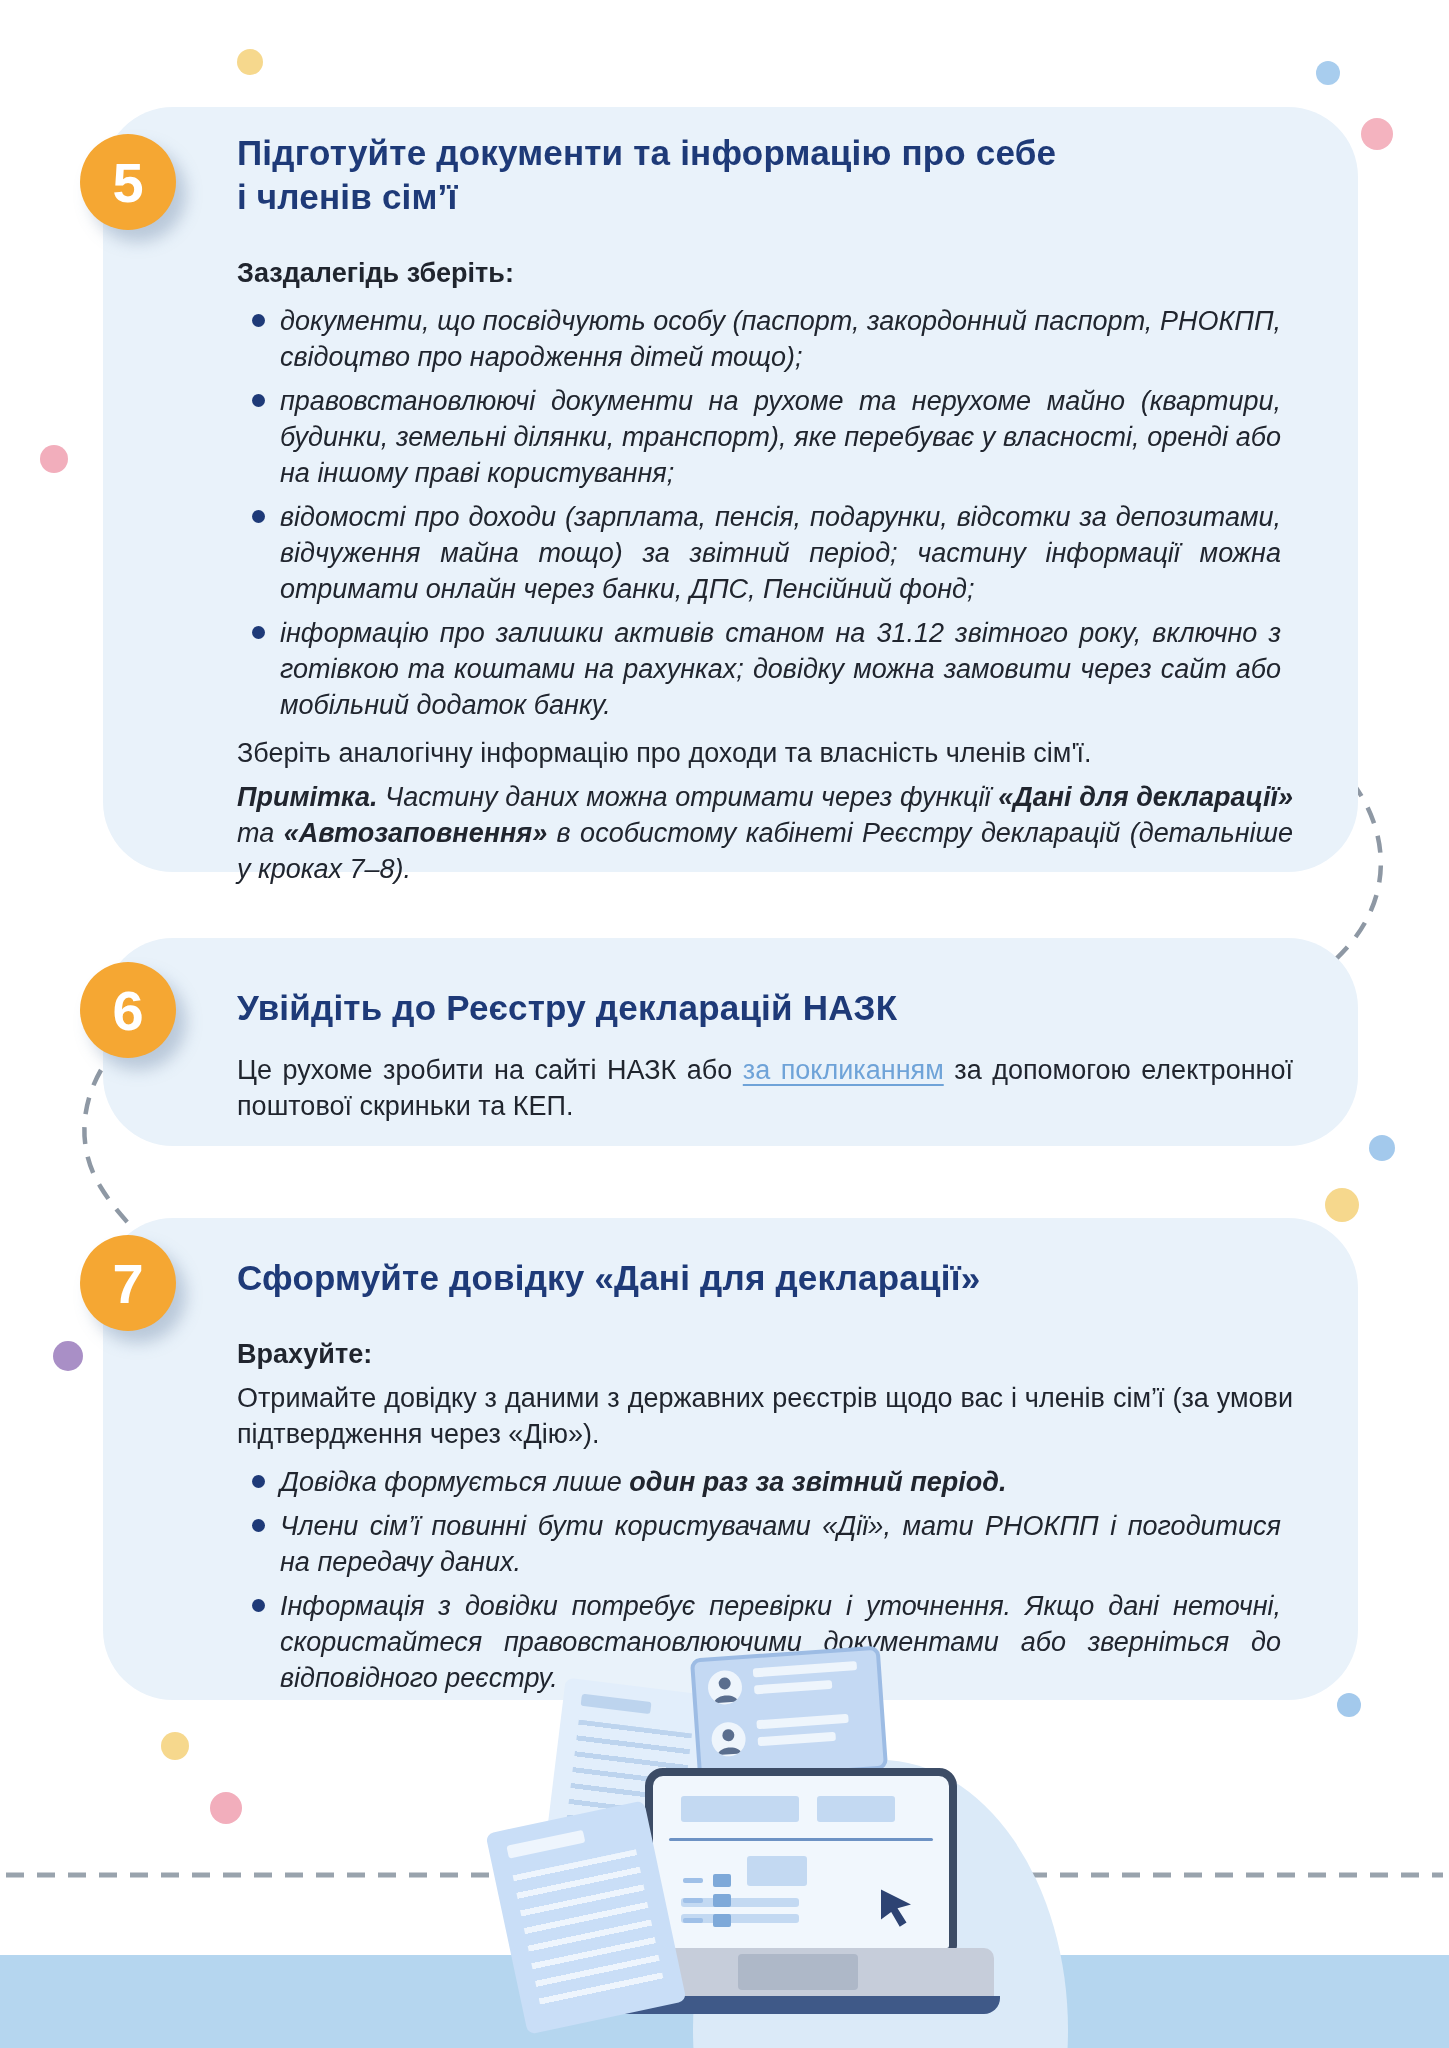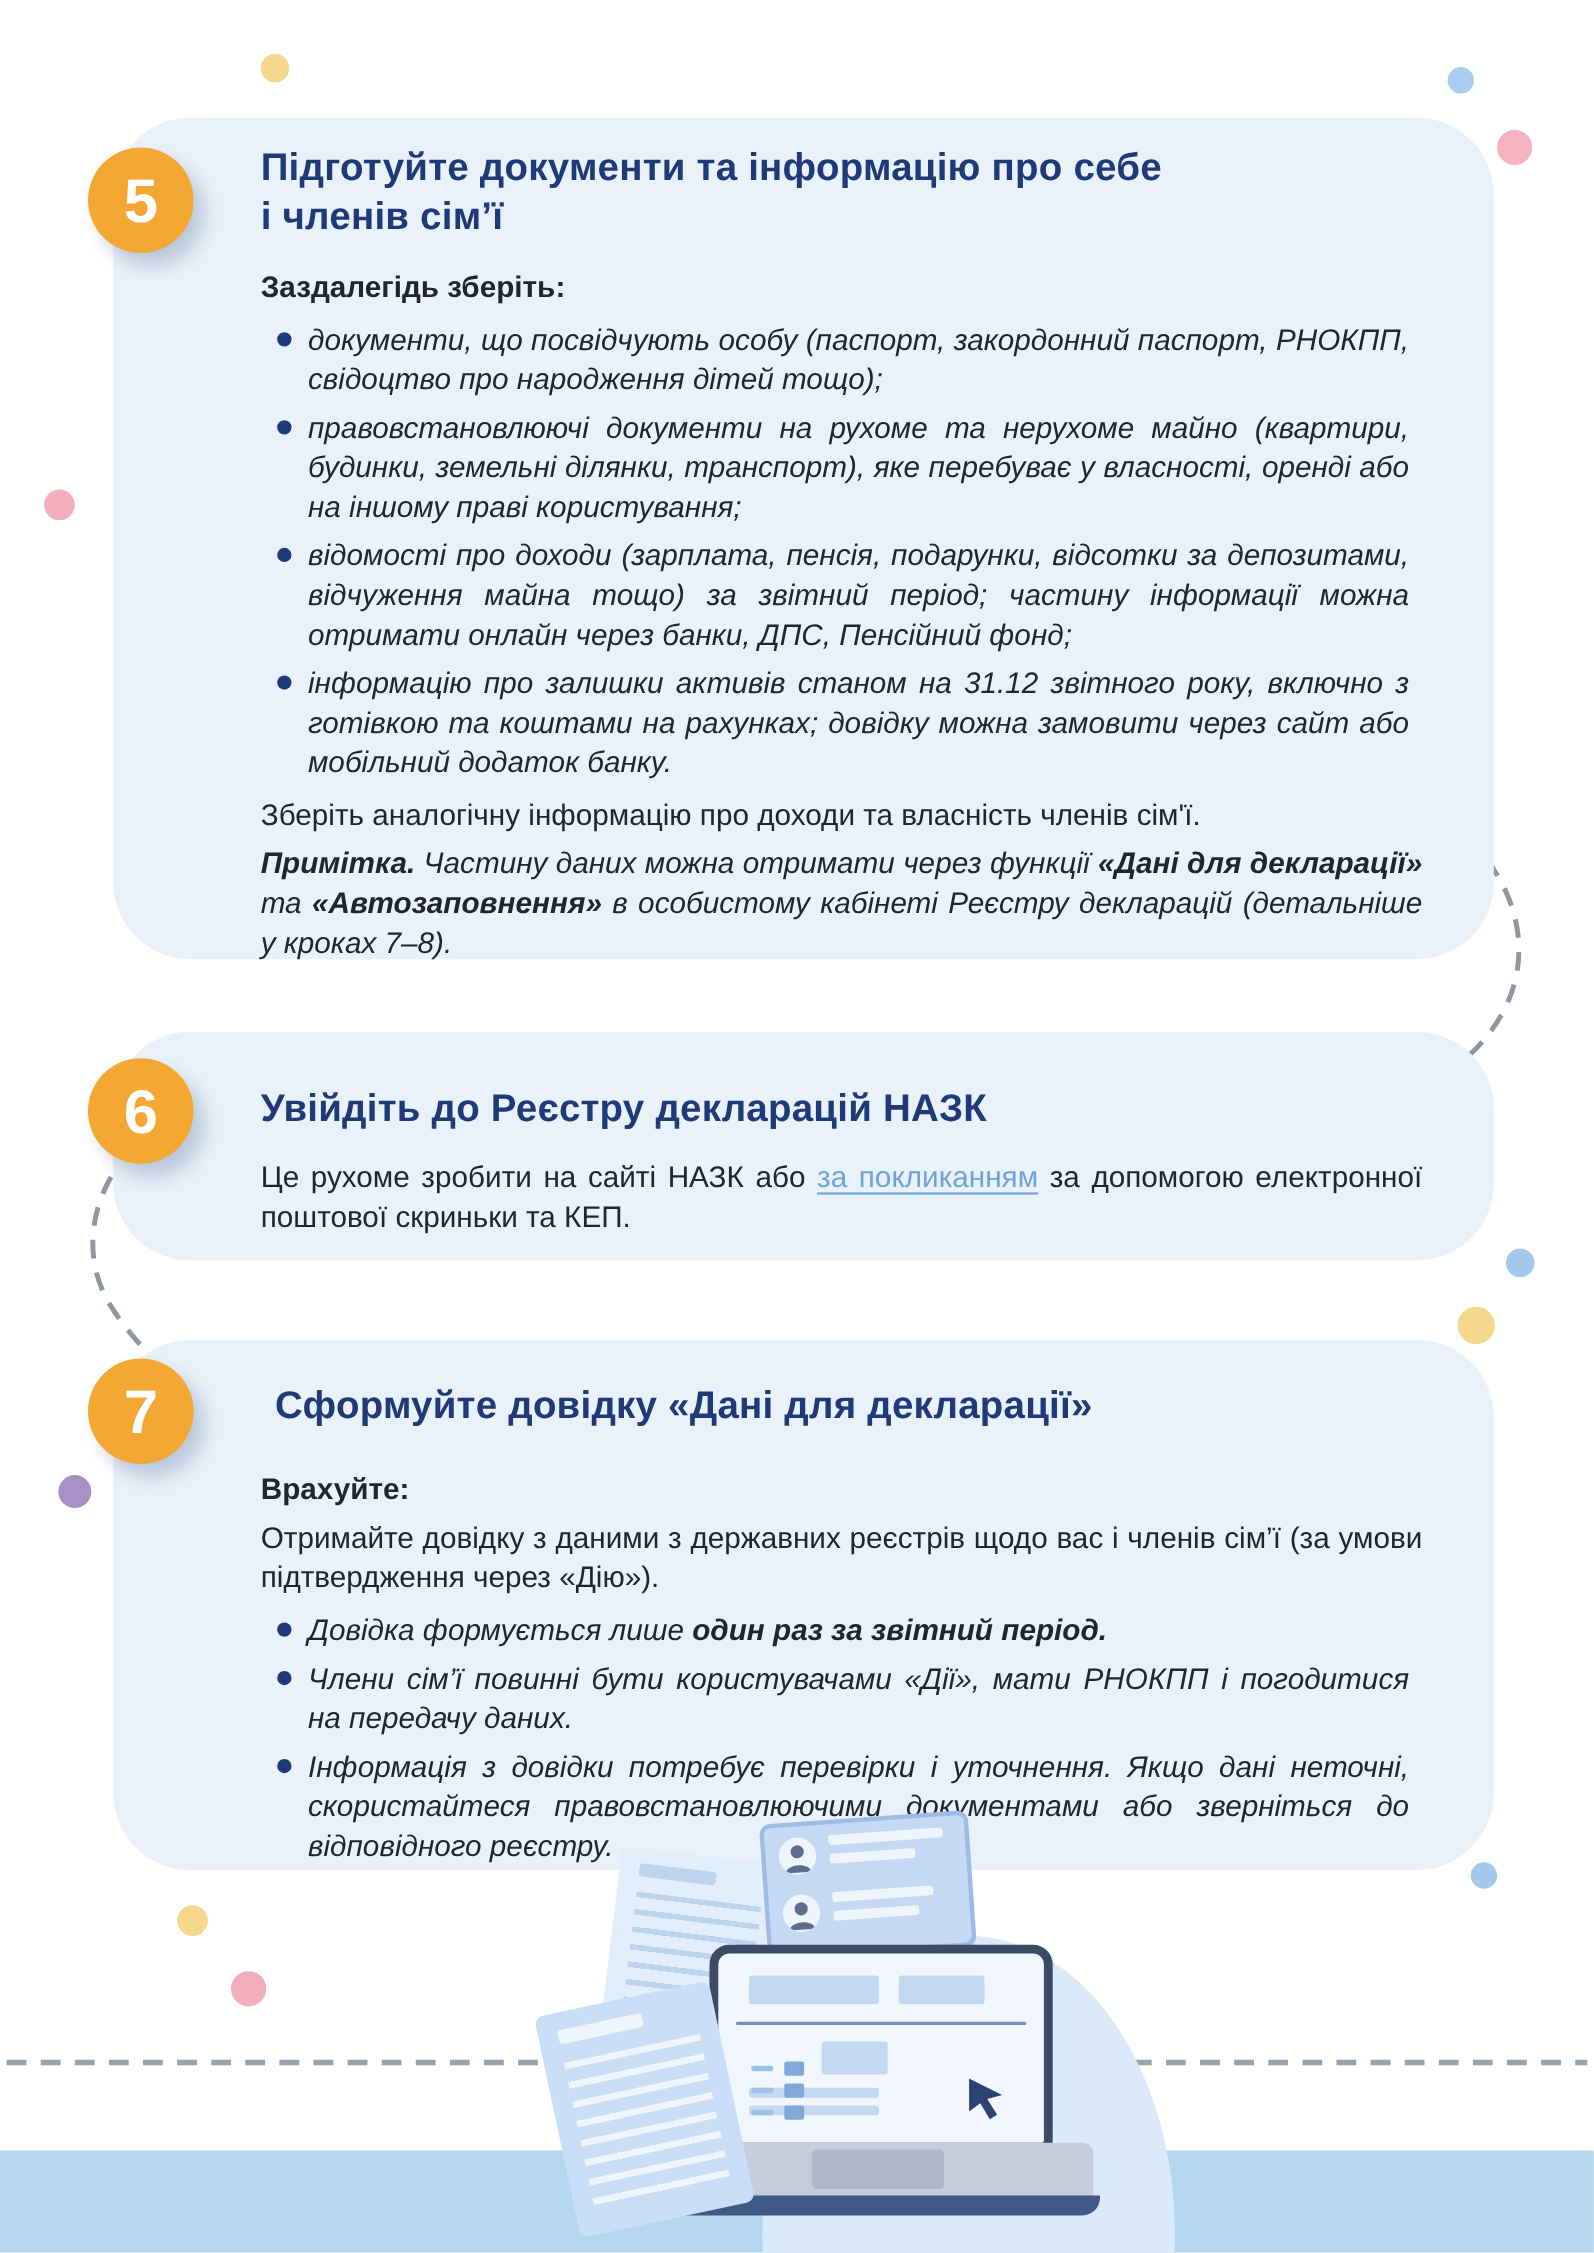--- a/index.html
+++ b/index.html
@@ -20,35 +20,35 @@
   .badge{position:absolute;left:80px;width:96px;height:96px;border-radius:50%;
          background:#f5a733;color:#ffffff;font-weight:800;font-size:56px;
          display:flex;align-items:center;justify-content:center;
          box-shadow:10px 12px 16px rgba(96,124,158,0.35);z-index:5;}
   .badge-5{top:134px;}
   .badge-6{top:962px;}
   .badge-7{top:1235px;}
 
   
   .title{font-weight:700;color:#1e3a78;font-size:35px;line-height:44px;letter-spacing:.2px;}
-  .step5-title{margin-bottom:24px;}
+  .step5-title{margin-bottom:36px;}
   .body-text{font-size:27px;line-height:36px;color:#20252e;text-align:justify;}
   .intro{font-weight:700;margin-bottom:8px;}
   .outro{margin-top:12px;}
   .note{margin-top:8px;}
   .bullets{margin:12px;padding:0;list-style:none;font-style:italic;}
   .bullet{display:flex;margin-bottom:8px;}
   .bullet .dot{flex:none;width:13px;height:13px;border-radius:50%;background:#1e3a78;margin:11px 15px 0 3px;}
   .bullet .btxt{flex:1;}
   .run-b{font-weight:700;}
   .run-i{font-style:italic;}
   .run-bi{font-weight:700;font-style:italic;}
   .run-link{color:#6fa3d8;text-decoration:underline;text-underline-offset:5px;cursor:pointer;}
   .card-6 .title{margin-bottom:22px;}
-  .card-7 .title{margin-bottom:36px;margin-left:13px;}
+  .card-7 .title{margin-bottom:36px;}
   .mb10{margin-bottom:10px;}
 
   
   .deco{position:absolute;border-radius:50%;}
 
   
   .overlay{position:absolute;left:0;top:0;pointer-events:none;}
 
   
   .band{position:absolute;left:0;top:1955px;width:1449px;height:93px;background:#b5d6ef;}

